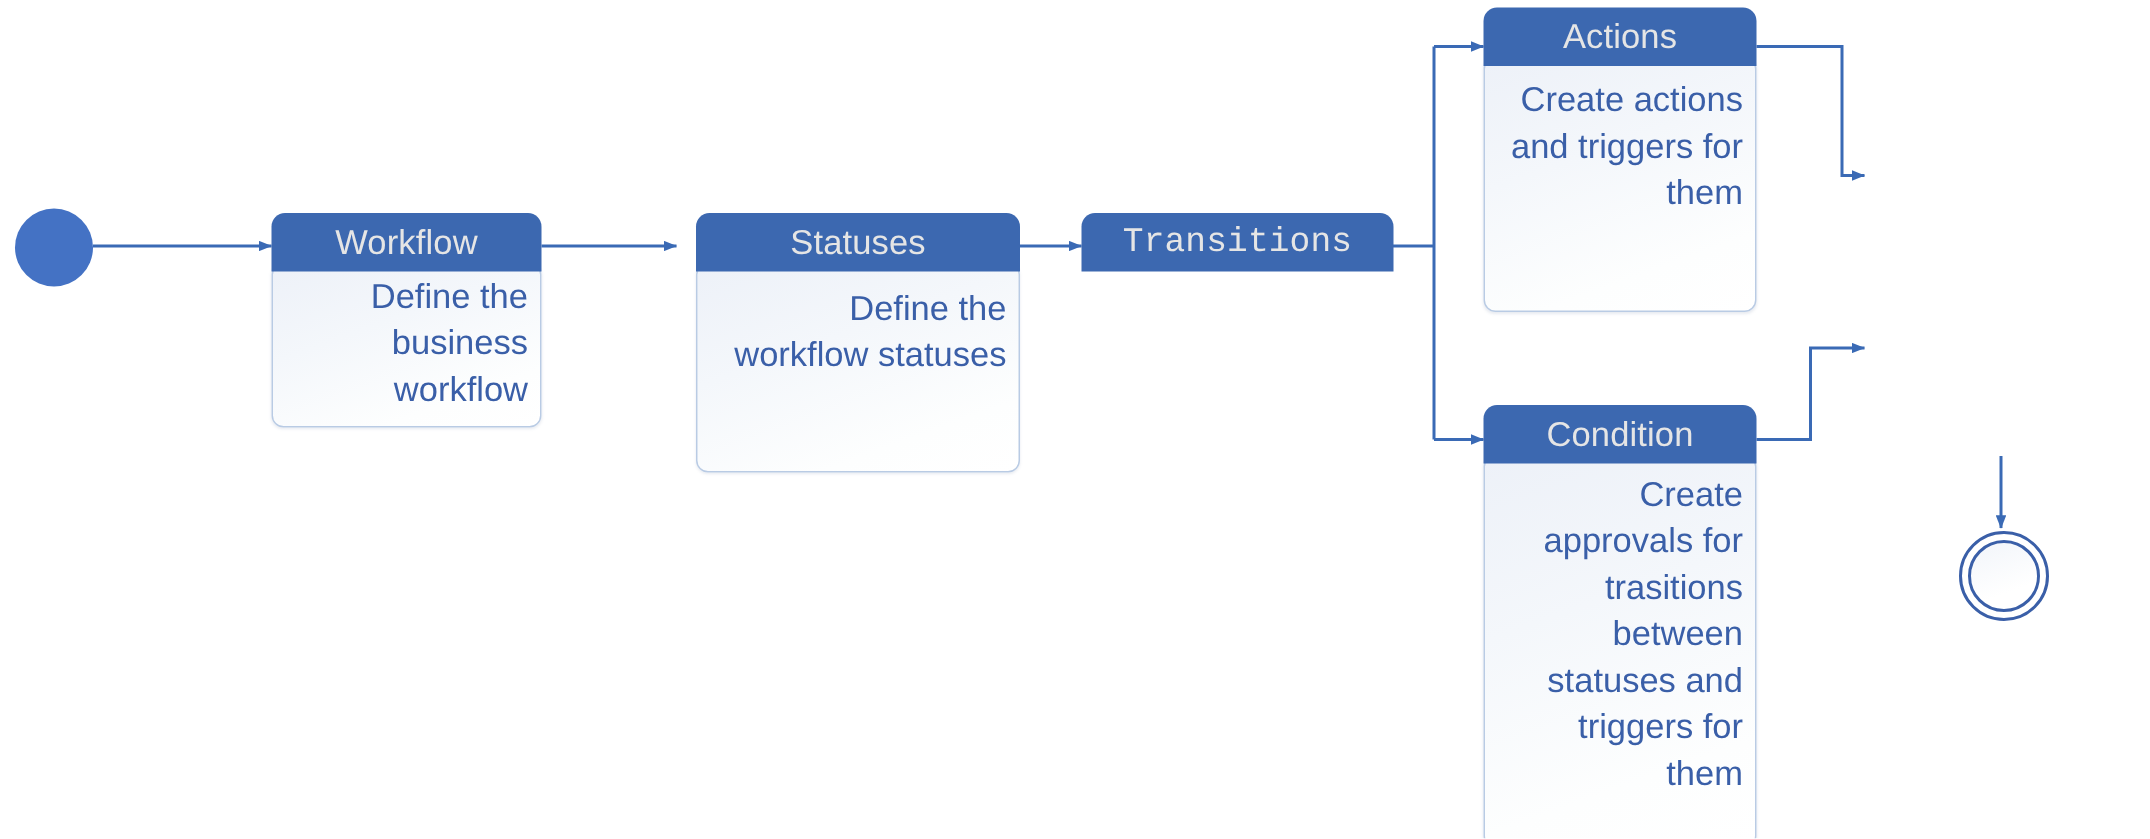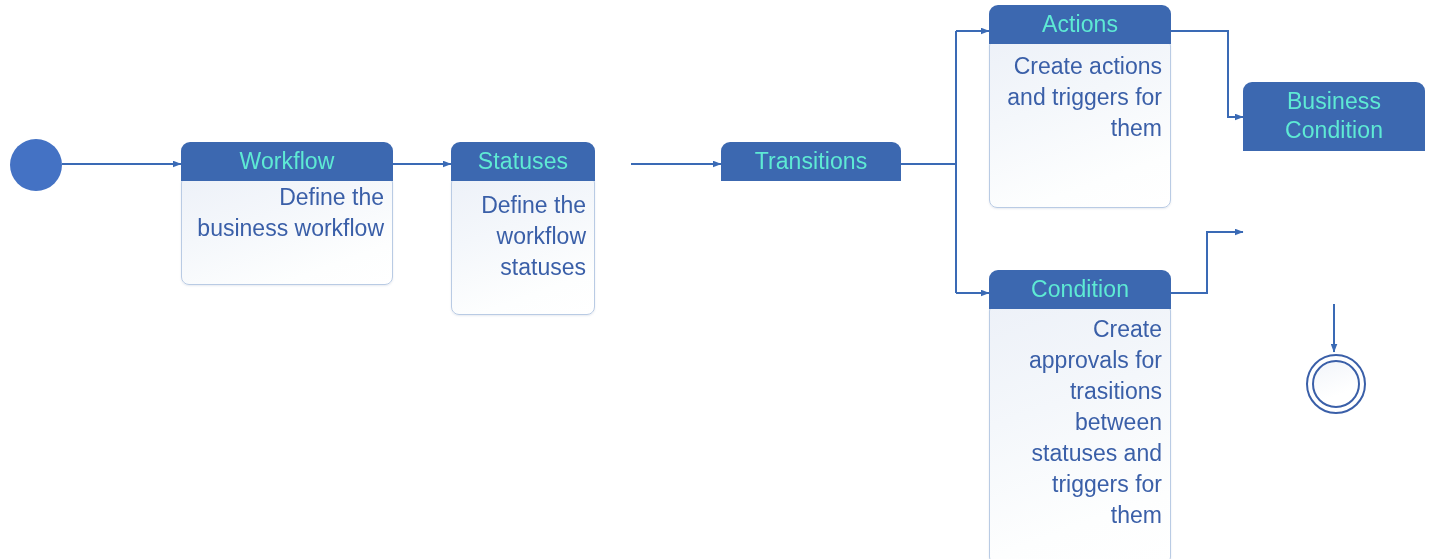--- a/index.html
+++ b/index.html
@@ -28,21 +28,21 @@
     z-index: 1;
   }
   .node {
     position: absolute;
     z-index: 2;
     box-sizing: border-box;
   }
   .node-header {
     box-sizing: border-box;
     background: #3c68b0;
-    color: #5eead4;
+    color: #e5e5e5;
     border-radius: 9px 9px 0 0;
     text-align: center;
     font-size: 23px;
     line-height: 28px;
     letter-spacing: 0.1px;
     padding: 5px 6px 6px 6px;
     position: relative;
     z-index: 3;
   }
   .node-body {
@@ -117,45 +117,44 @@
 
     <path d="M 1171 31 L 1228 31 L 1228 117 L 1243 117" fill="none" stroke="#3a6ab5" stroke-width="2" marker-end="url(#arrowhead)"></path>
 
     <path d="M 1171 293 L 1207 293 L 1207 232 L 1243 232" fill="none" stroke="#3a6ab5" stroke-width="2" marker-end="url(#arrowhead)"></path>
 
     <line x1="1334" y1="304" x2="1334" y2="352" stroke="#3a6ab5" stroke-width="2" marker-end="url(#arrowhead)"></line>
   </svg>
 
   <div class="start-dot" style="left:10px; top:139px; width:52px; height:52px;"></div>
 
-  <div class="node" style="left:181px; top:142px; width:212px;">
+  <div class="node" style="left:181px; top:142px; width:180px;">
     <div class="node-header">Workflow</div>
     <div class="node-body overlap" style="height:110px;padding-left:12px;">Define the business workflow</div>
   </div>
 
-  <div class="node" style="left:451px; top:142px; width:144px;">
+  <div class="node" style="left:464px; top:142px; width:216px;">
     <div class="node-header">Statuses</div>
     <div class="node-body overlap" style="height:140px; padding-top:14px;">Define the workflow statuses</div>
   </div>
 
-  <div class="node" style="left:721px; top:142px; width:180px;">
+  <div class="node" style="left:721px; top:142px; width:208px;font-family:Liberation Mono, monospace;">
     <div class="node-header">Transitions</div>
   </div>
 
   <div class="node" style="left:989px; top:5px; width:182px;">
     <div class="node-header">Actions</div>
     <div class="node-body overlap" style="height:170px; padding-top:12px;">Create actions and triggers for them</div>
   </div>
 
   <div class="node" style="left:989px; top:270px; width:182px;">
     <div class="node-header">Condition</div>
     <div class="node-body overlap" style="height:262px; padding-top:10px;">Create approvals for trasitions between statuses and triggers for them</div>
   </div>
 
   <div class="node" style="left:1243px; top:82px; width:182px;">
-    <div class="node-header" style="line-height:29px; padding:5px 10px 6px 10px;">Business Condition</div>
   </div>
 
   <div class="end-ring" style="left:1306px; top:354px; width:56px; height:56px;">
     <div class="end-ring-inner"></div>
   </div>
 
 </div>
 
 </body></html>

